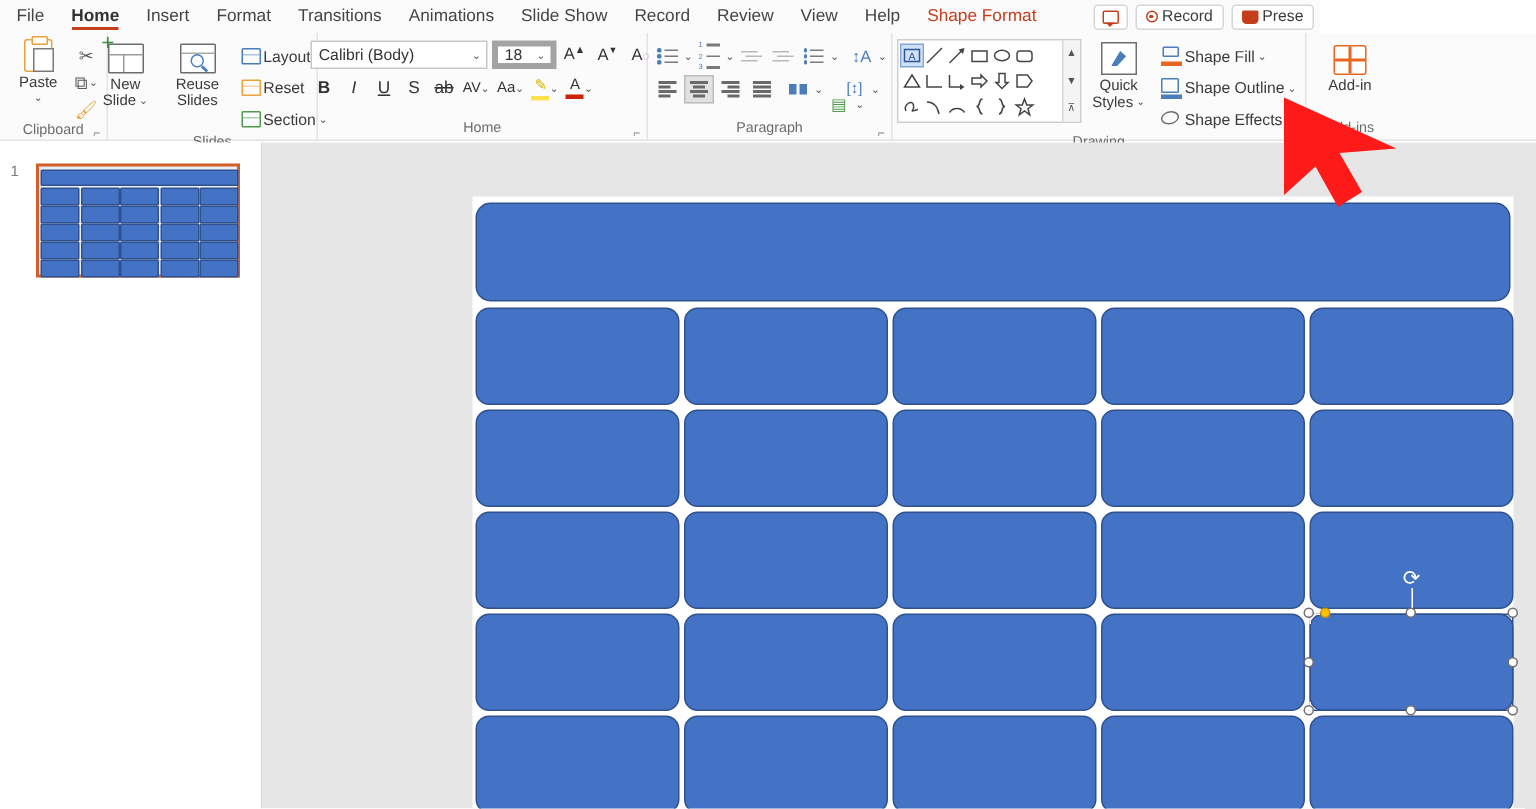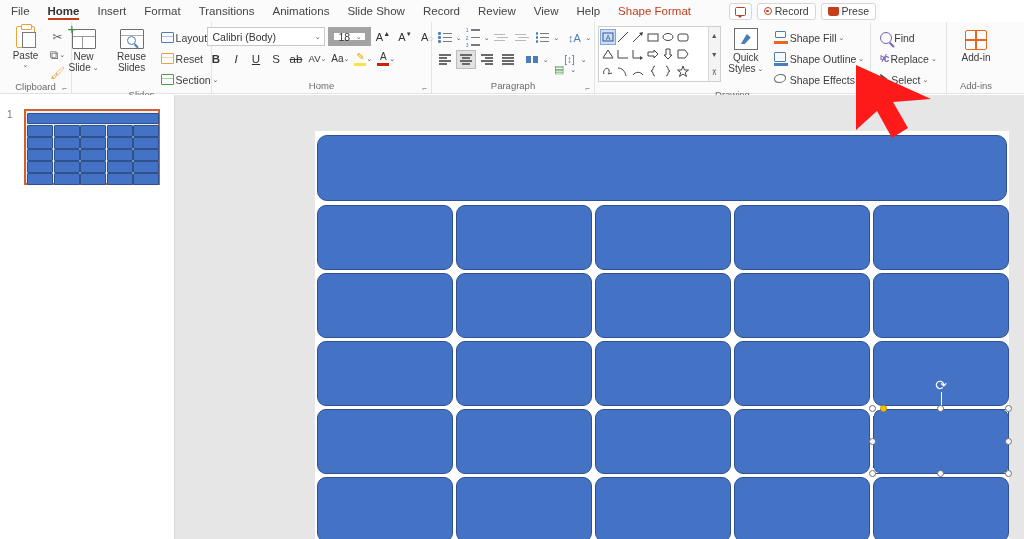--- a/index.html
+++ b/index.html
@@ -154,21 +154,21 @@
   .sq-ic::after { content:""; position:absolute; left:0; right:0; top:3px; height:1.2px; background: currentColor; opacity:.45; }
 
   
   .fontrow1 { display: flex; align-items: center; gap: 3px; }
   .fontbox {
     width: 118px; height: 19px; border: 1px solid #c8c8c8; background: #fff;
     display: flex; align-items: center; justify-content: space-between;
     padding: 0 3px 0 5px; font-size: 10.5px; color: #333;
   }
   .sizebox {
-    width: 43px; height: 19px; border: 6px solid #a3a3a3; background: #fff;
+    width: 43px; height: 19px; border: 4px solid #a3a3a3; background: #fff;
     display: flex; align-items: center; justify-content: space-between;
     padding: 0 3px 0 5px; font-size: 10.5px; color: #333;
   }
   .fbtn {
     width: 19px; height: 19px; display: flex; align-items: center; justify-content: center;
     font-size: 11px; color: #333;
   }
   .fontrow2 { display: flex; align-items: center; gap: 1px; margin-top: 3px; }
   .fb2 {
     min-width: 19px; height: 19px; display: flex; align-items: center; justify-content: center;
@@ -733,39 +733,20 @@
                 <span class="ov"></span>
               </span>
             <span>Shape Effects</span>
             <span class="caret">⌄</span>
           </div>
         </div>
       </div>
       <div class="group-label">Drawing</div>
     </div>
 
-    <div class="group" style="width:76px">
-      <div class="group-body" style="flex-direction:column;gap:2px;padding-top:4px;align-items:flex-start">
-        <div class="smallbtn">
-          <span class="find-ic"></span>
-          <span>Find</span>
-        </div>
-        <div class="smallbtn">
-          <span class="rep-ic">ᵇ⁄c</span>
-          <span>Replace</span>
-          <span class="caret">⌄</span>
-        </div>
-        <div class="smallbtn">
-          <span class="sel-ic"></span>
-          <span>Select</span>
-          <span class="caret">⌄</span>
-        </div>
-      </div>
-      <div class="group-label">ng</div>
-    </div>
 
 
     <div class="group" style="width:58px;border-right:none">
       <div class="group-body" style="padding-top:4px">
         <div class="bigbtn" style="width:50px">
           <span class="glyph addin-ic"></span>
           <span>Add-in</span>
         </div>
       </div>
       <div class="group-label">Add-ins</div>

